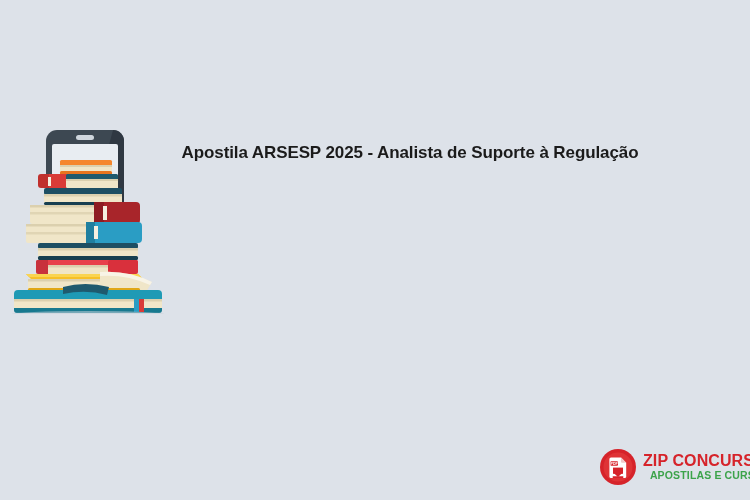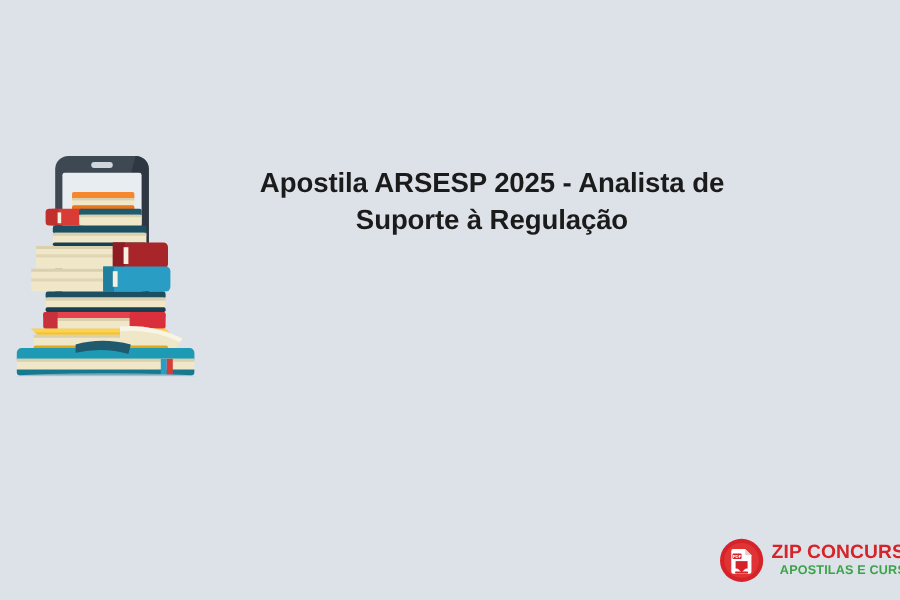--- a/index.html
+++ b/index.html
@@ -38,21 +38,21 @@
   #title-block {
     position: absolute;
     left: 180px;
     top: 137px;
     width: 460px;
     text-align: center;
   }
   #product-title {
     margin: 0;
     font-family: "Liberation Sans", sans-serif;
-    font-size: 23px;
+    font-size: 17px;
     font-weight: 700;
     line-height: 31px;
     color: #1b1b1b;
     letter-spacing: -0.1px;
   }
 
   
   #brand-logo {
     position: absolute;
     left: 599px;

